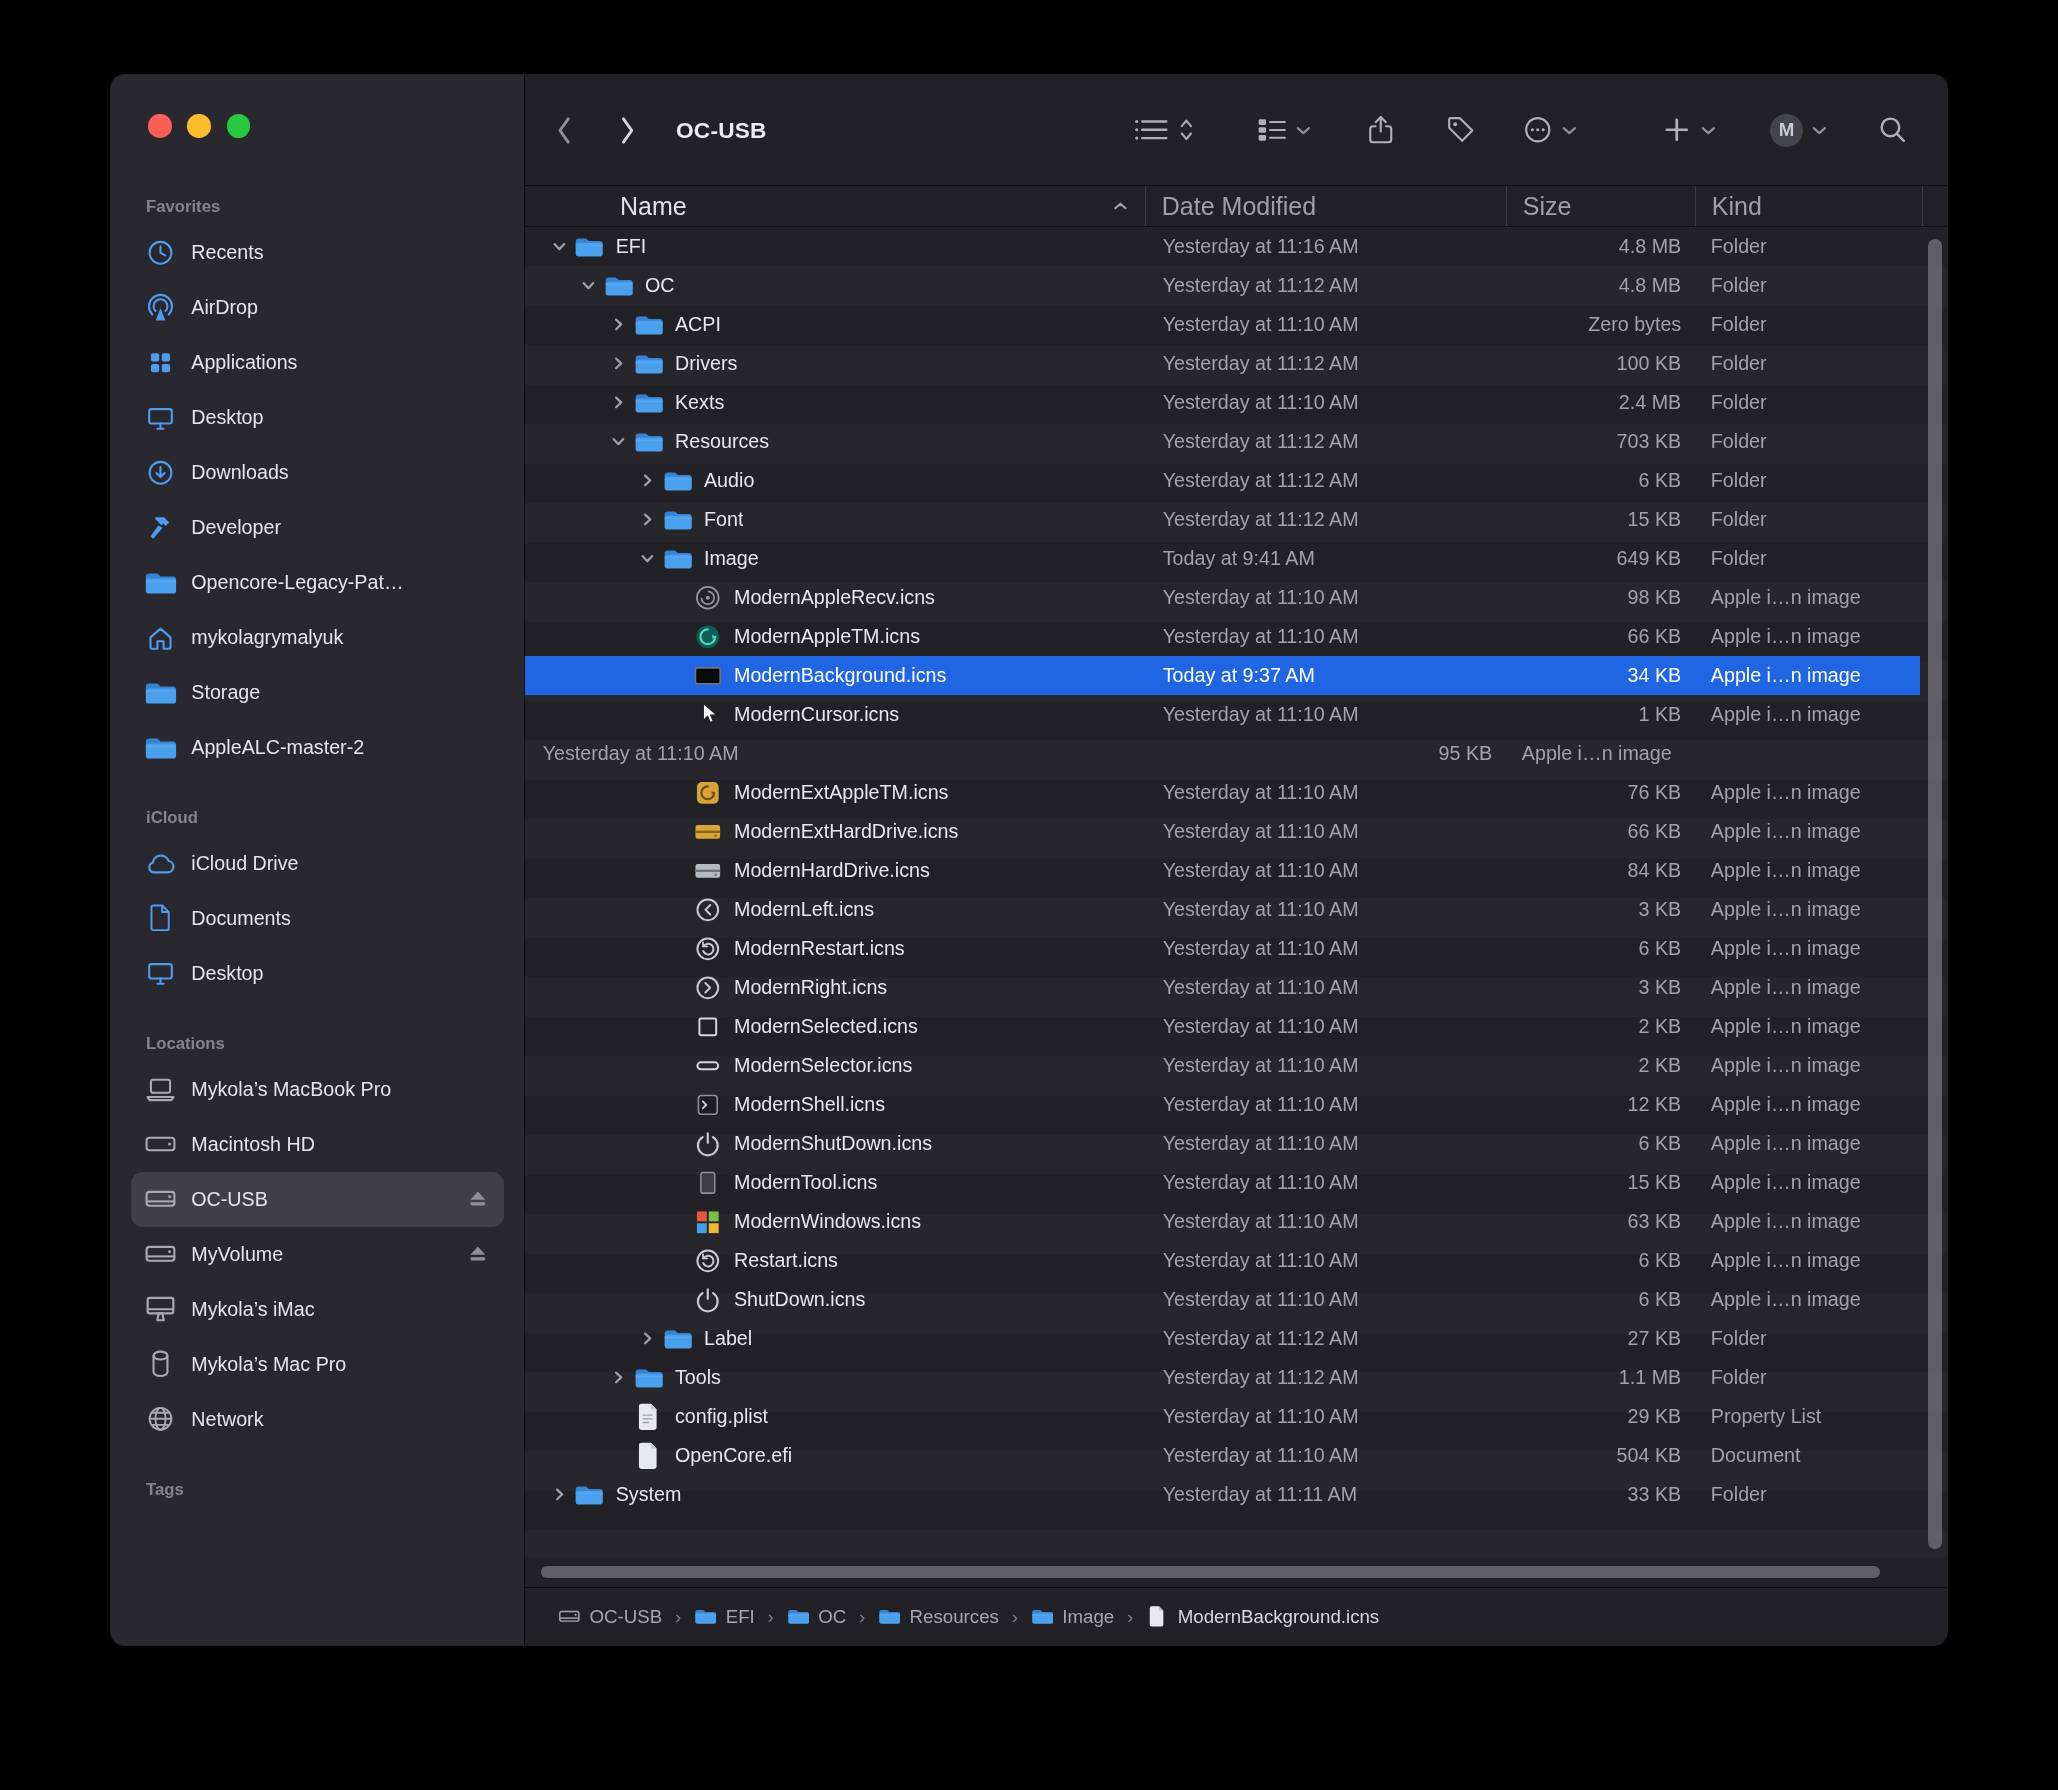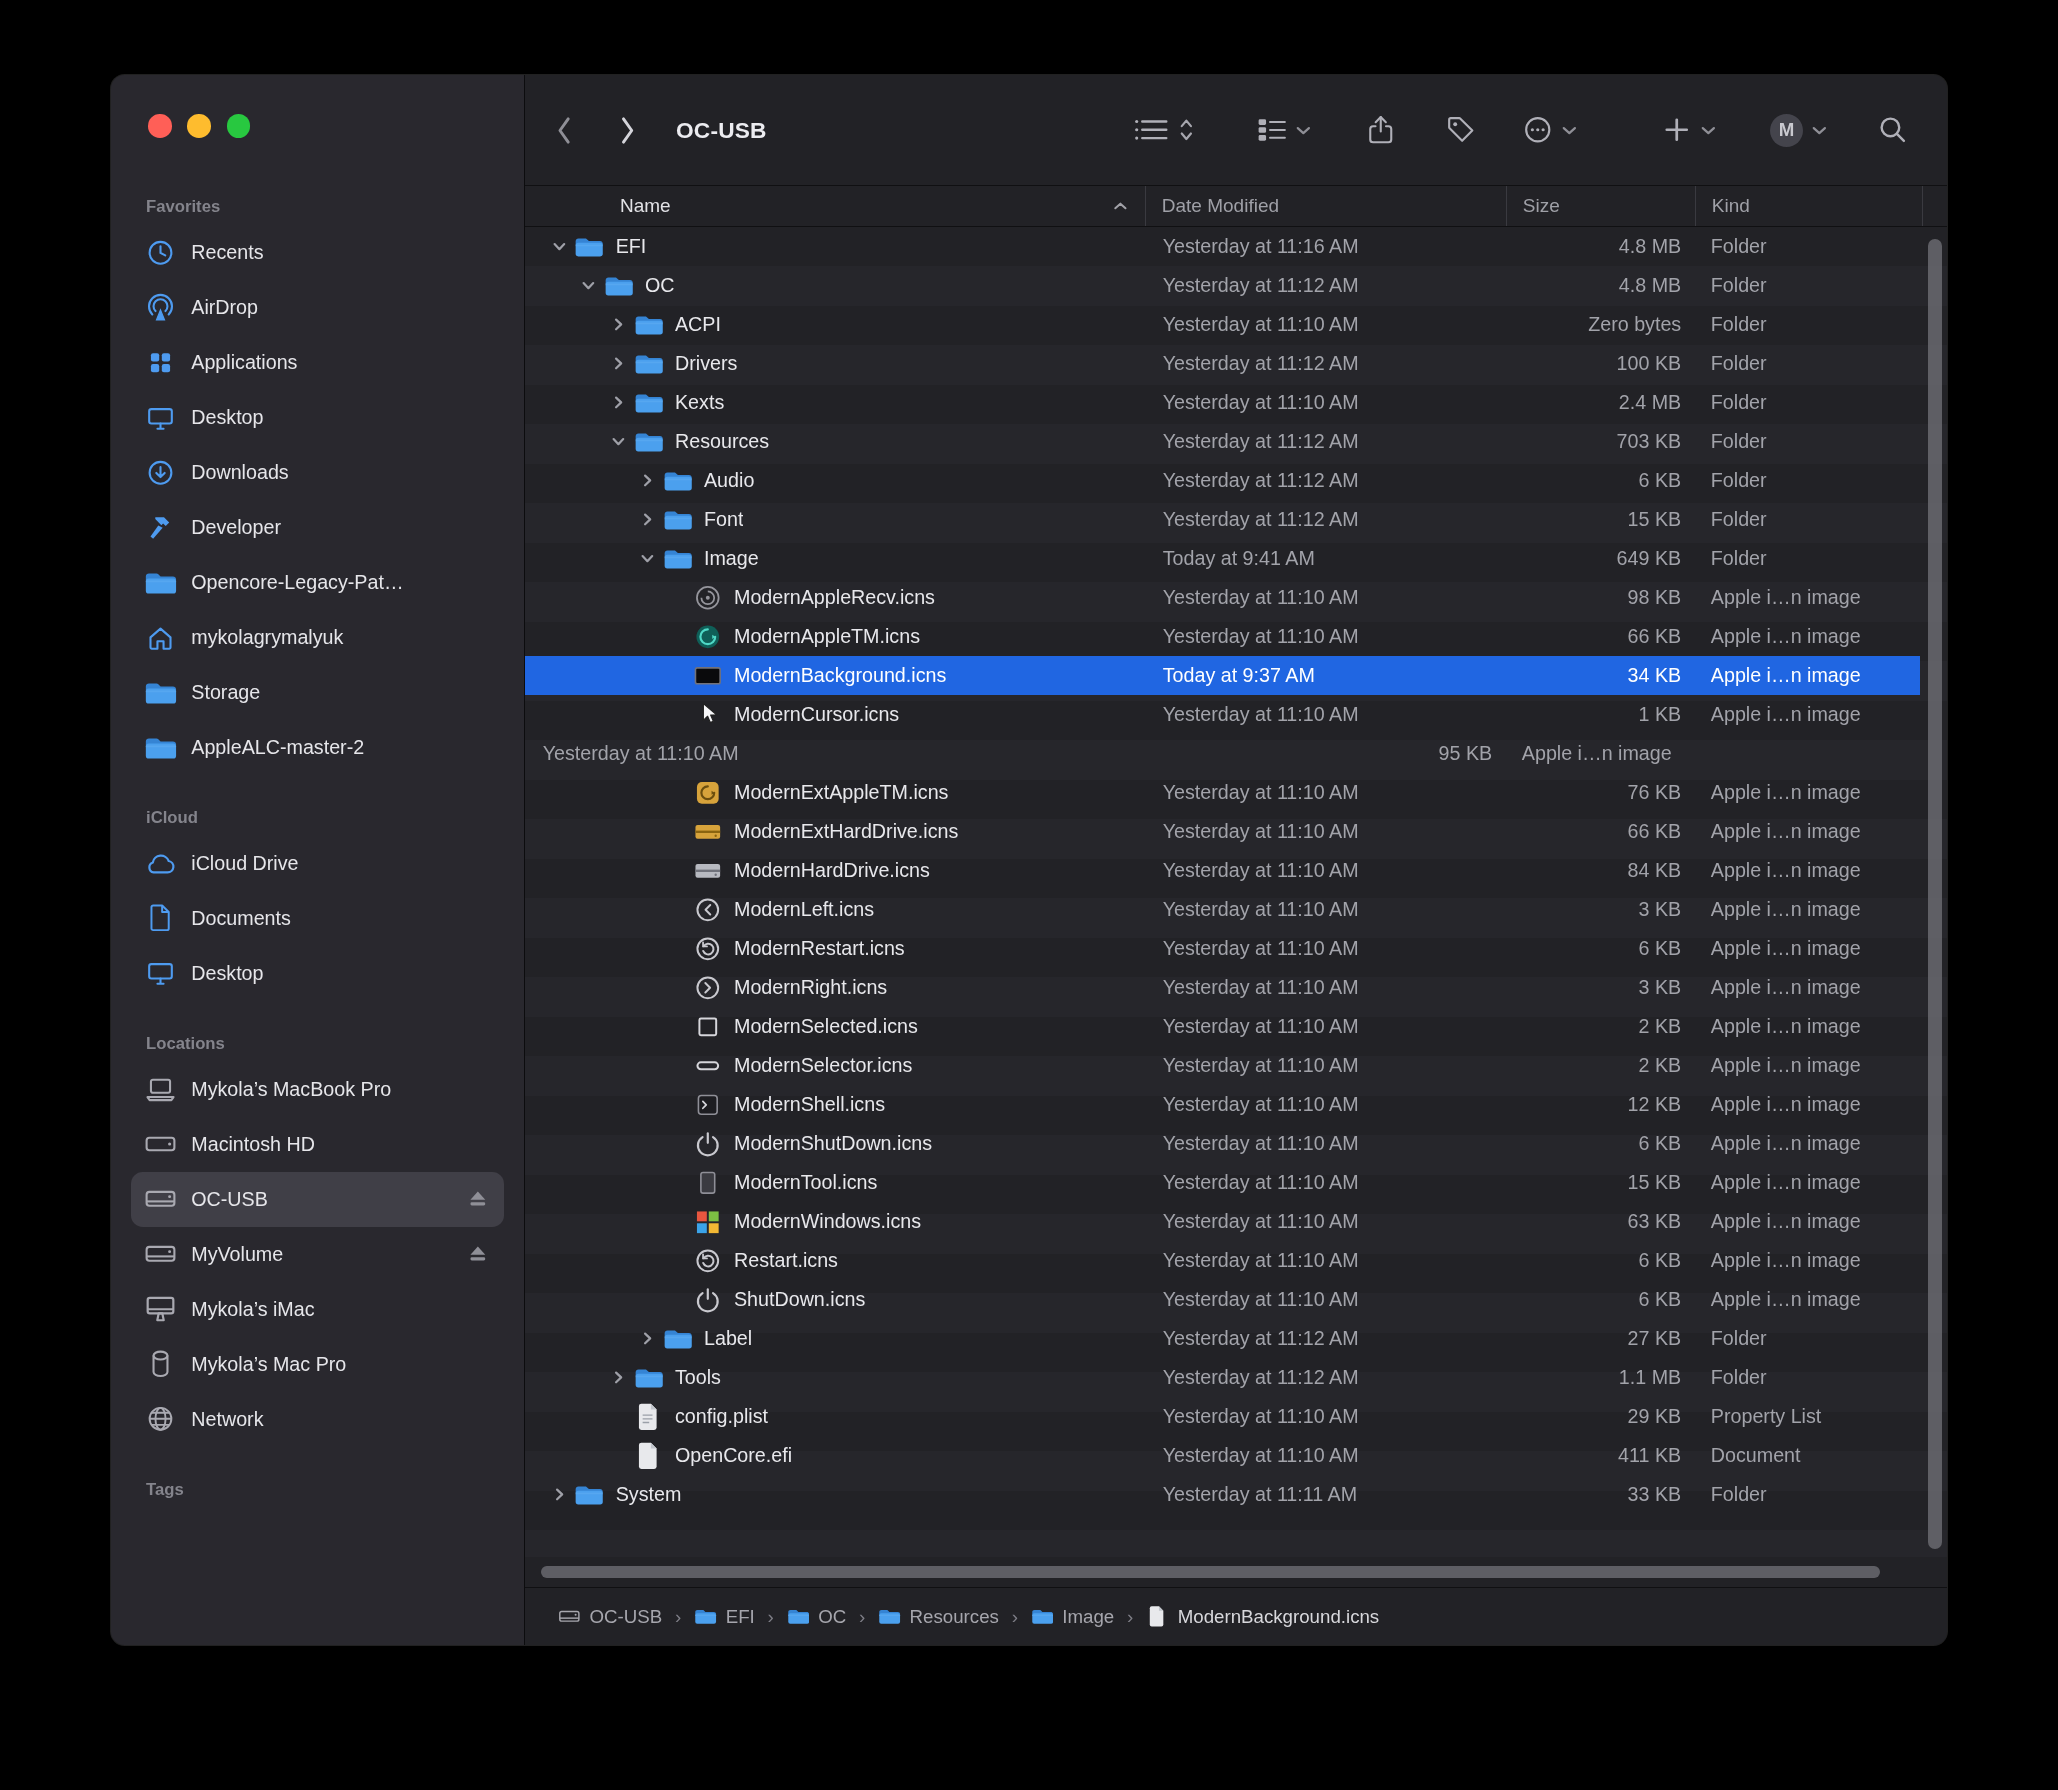--- a/index.html
+++ b/index.html
@@ -46,21 +46,21 @@
   .tbi.viewlines{width:41px;height:29.6px}
   .tbi.updown{width:16.7px;height:27.6px;color:#a6a6ae}
   .tbi.chev{width:16.7px;height:12.8px;color:#8f8f96}
   .mbadge{width:33px;height:33px;border-radius:50%;background:#44444c;color:#c9c9cf;
           display:flex;align-items:center;justify-content:center;font-size:18.7px;font-weight:700;}
 
   
   .colheader{height:40px;flex:0 0 40px;display:grid;
              grid-template-columns:620px 361px 189px 227px 1fr;align-items:stretch;
              border-top:1px solid #101012;border-bottom:1px solid #101012;
-             font-size:19px;color:#9fa0a7;}
+             font-size:25px;color:#9fa0a7;}
   .hcell{display:flex;align-items:center;min-width:0;}
   .hcell-0{padding-left:95px;color:#e2e2e6;}
   .hcell-1,.hcell-2,.hcell-3,.hcell-4{border-left:1px solid #3a3a40;padding-left:15.8px;}
   .hcell-4{padding-left:0}
   .sort{width:14.8px;height:9.9px;margin-left:auto;margin-right:17.7px;display:inline-flex;color:#a2a2a8;}
   .sort svg{width:100%;height:100%}
 
   
   .listwrap{flex:1;position:relative;overflow:hidden;}
   .list{position:absolute;inset:0;
@@ -994,21 +994,21 @@
               <span class="disclosure"></span>
               <span class="icon fileicon">
                 <svg viewBox="0 0 30 36">
                   <path d="M6 2h11.5l7 7v22a3 3 0 0 1-3 3H6a3 3 0 0 1-3-3V5a3 3 0 0 1 3-3z" fill="#e8e9ec"></path>
                   <path d="M17.5 2v7h7z" fill="#c2c6cd"></path>
                 </svg>
               </span>
               <span class="fname">OpenCore.efi</span>
             </div>
             <div class="cell date">Yesterday at 11:10 AM</div>
-            <div class="cell size">411 KB</div>
+            <div class="cell size">504 KB</div>
             <div class="cell kind">Document</div>
           </div>
           <div class="row">
             <div class="cell name">
               <span class="indent" style="width: 19.7px;"></span>
               <span class="disclosure">
                 <svg viewBox="0 0 16 16" fill="none" stroke="currentColor" stroke-width="2.4" stroke-linecap="round" stroke-linejoin="round">
                   <path d="M5.5 2.8 11 8l-5.5 5.2"></path>
                 </svg>
               </span>

